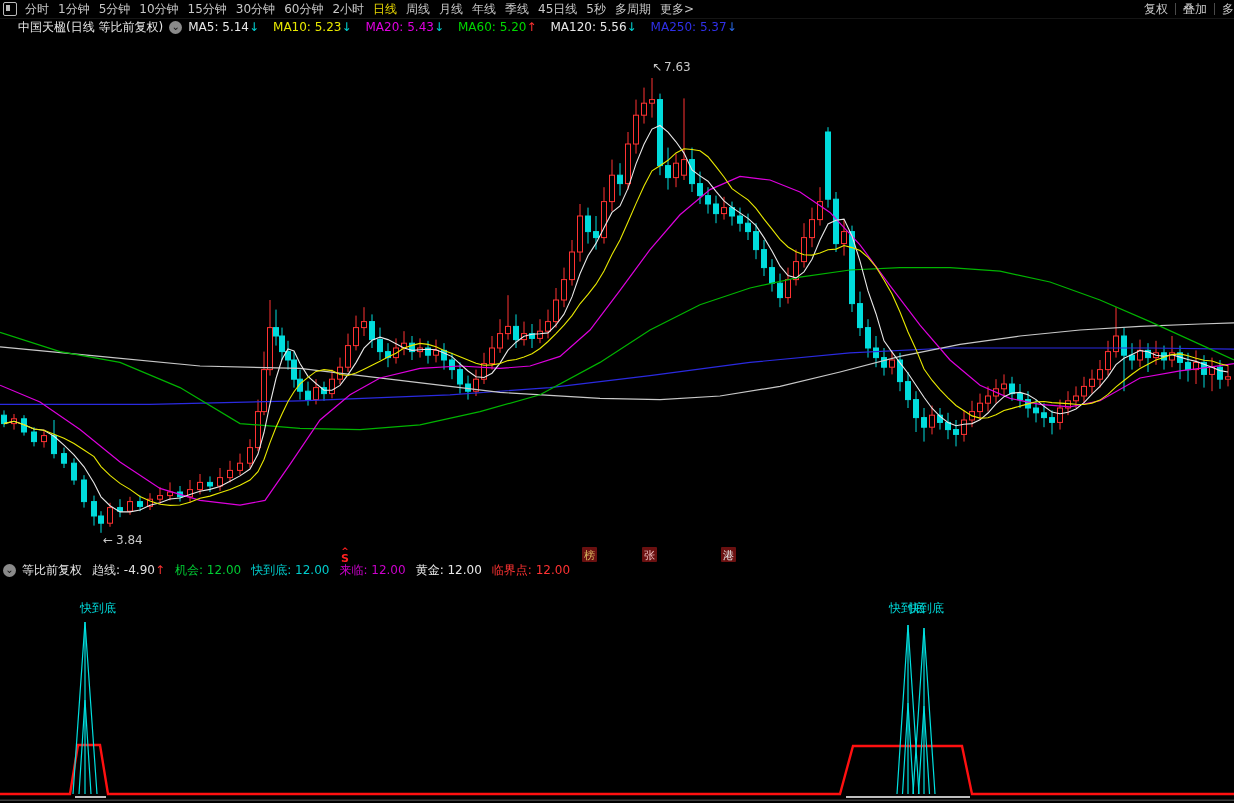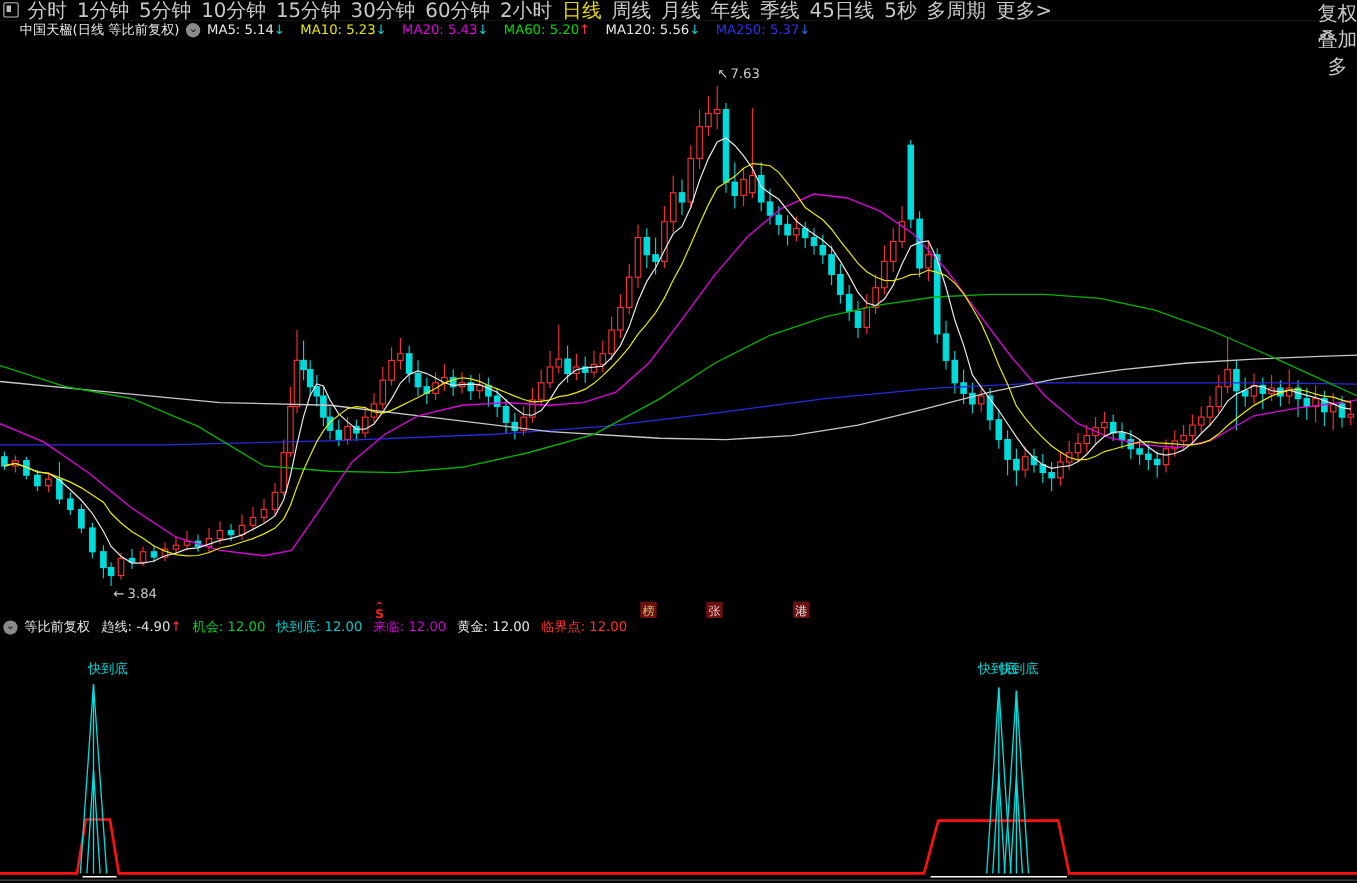--- a/index.html
+++ b/index.html
@@ -1,25 +1,25 @@
 <!DOCTYPE html>
 <html><head>
 <meta charset="utf-8">
 <style>
   html,body{margin:0;padding:0;background:#000;width:1234px;height:803px;overflow:hidden;
     font-family:"DejaVu Sans","Liberation Sans",sans-serif;}
   .abs{position:absolute;}
   #toolbar{left:0;top:0;width:1234px;height:18px;display:flex;align-items:center;
-    background:#000;color:#c8c8c8;font-size:18px;border-bottom:1px solid #151515;white-space:nowrap;text-align:center;}
+    background:#000;color:#c8c8c8;font-size:12px;border-bottom:1px solid #151515;white-space:nowrap;text-align:center;}
   #toolbar .win-icon{width:12px;height:12px;border:1px solid #bbb;border-radius:2px;margin:0 8px 0 3px;
     display:inline-block;position:relative;}
   #toolbar .win-icon::after{content:"";position:absolute;left:2px;top:2px;width:4px;height:6px;background:#bbb;}
   .tb-item{margin-right:9px;cursor:pointer;}
   .tb-item.active{color:#e8d800;}
-  #toolbar-right{position:absolute;right:0;top:0;height:18px;display:flex;align-items:center;flex-direction:column;}
+  #toolbar-right{position:absolute;right:0;top:0;height:18px;display:flex;align-items:center;}
   .tb-sep{width:1px;height:12px;background:#4a4a4a;margin:0 7px;}
   #titlebar{left:0;top:18px;width:1234px;height:18px;display:flex;align-items:center;
     color:#e0e0e0;font-size:12px;white-space:nowrap;}
   .circle-btn{width:13px;height:13px;border-radius:50%;background:#8a8a8a;color:#111;
     display:inline-flex;align-items:center;justify-content:center;font-size:10px;line-height:1;
     margin:0 6px;cursor:pointer;}
   .ma-item{margin-right:14px;}
   #indicator-bar{left:0;top:562px;width:1234px;height:16px;display:flex;align-items:center;
     color:#e0e0e0;font-size:12px;white-space:nowrap;}
   .ind-field{margin-right:10px;}

